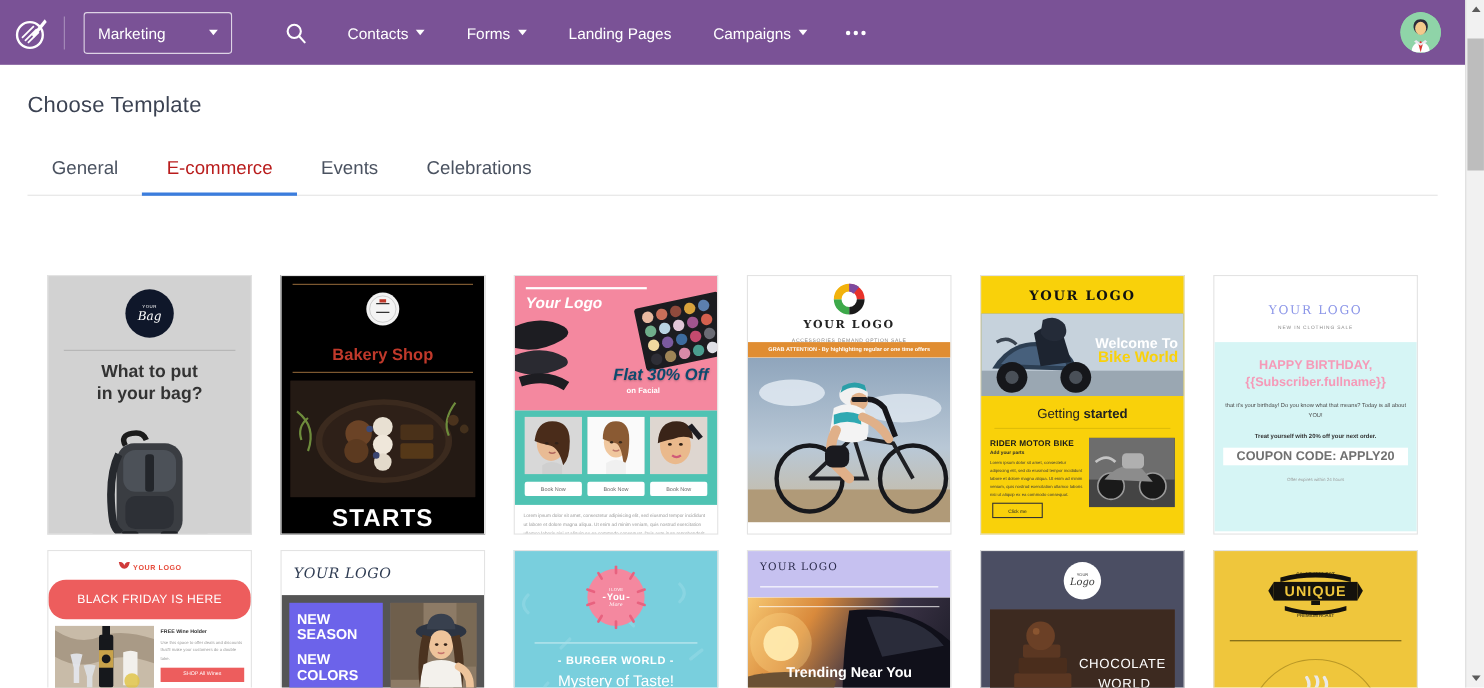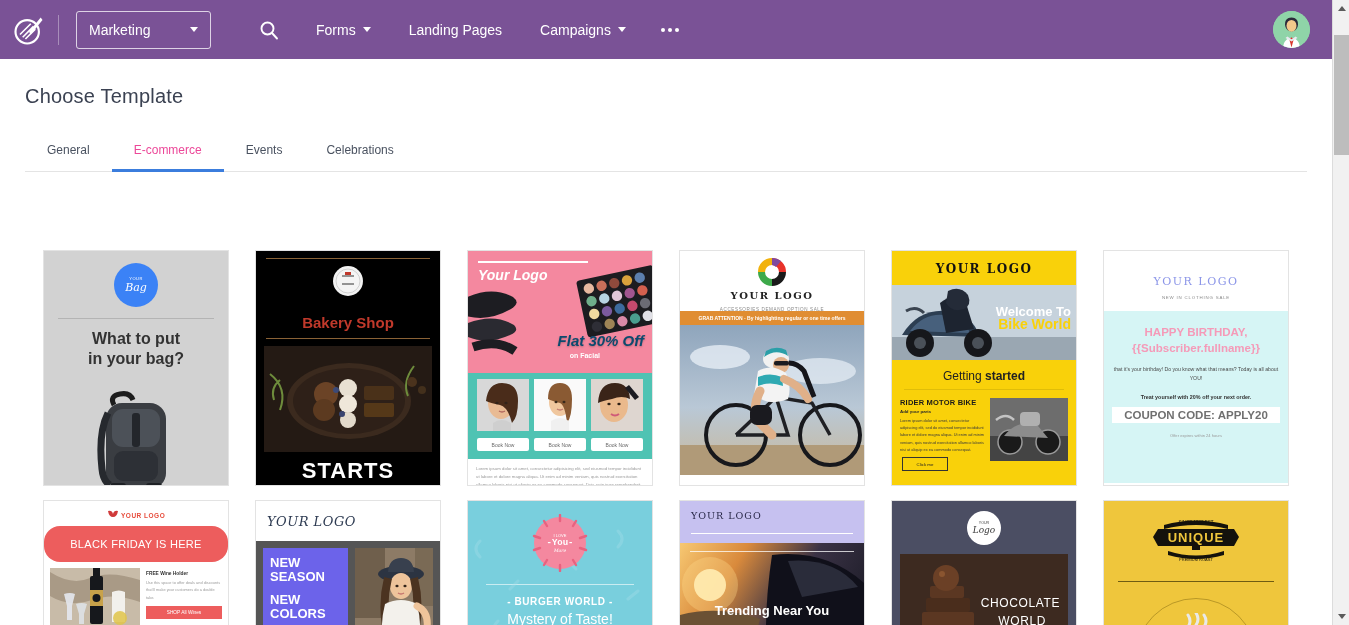--- a/index.html
+++ b/index.html
@@ -75,27 +75,27 @@
   .page-title {
     font-size: 20px; color: #3b4252; font-weight: 400;
     padding: 26px 0 0 25px; letter-spacing: .2px;
   }
   .tabs {
     margin: 25px 25px 0 25px;
     border-bottom: 1px solid #e4e4e4;
     display: flex; align-items: flex-end; gap: 0;
   }
   .tab {
-    font-size: 12px; color: #4a5260;
+    font-size: 17px; color: #4a5260;
     padding: 10px 22px 12px 22px;
     cursor: pointer; white-space: nowrap;
     border-bottom: 3px solid transparent;
     margin-bottom: -1px;
   }
-  .tab.active { color: #ec4899; border-bottom-color: #3b7ddd; }
+  .tab.active { color: #b91c1c; border-bottom-color: #3b7ddd; }
 
   
   .grid {
     position: absolute; top: 156px; left: 0;
     width: 1332px; height: 410px;
     padding: 35px 0 0 0;
     display: grid;
     grid-template-columns: repeat(6, 186px);
     grid-auto-rows: 236px;
     column-gap: 26px; row-gap: 14px;
@@ -107,21 +107,21 @@
     border: 1px solid #e3e3e3;
     background: #fff;
     overflow: hidden;
     cursor: pointer;
     position: relative;
   }
 
   
   .c-bag { background:#d2d2d2; padding-top:12px; text-align:center; }
   .badge-circle {
-    width:44px;height:44px;border-radius:50%;background:#3b82f6;
+    width:44px;height:44px;border-radius:50%;background:#0f172a;
     margin:0 auto;display:flex;flex-direction:column;align-items:center;justify-content:center;
     color:#fff;
   }
   .badge-circle .t1{font-size:4px;letter-spacing:.5px;}
   .badge-circle .t2{font-family:"DejaVu Serif",serif;font-style:italic;font-size:11px;}
   .c-bag hr{border:none;border-top:1px solid #b4b4b4;margin:11px 14px 10px;}
   .c-bag h3{margin:0;font-size:16px;font-weight:bold;color:#333;line-height:1.25;}
   .bagimg{margin-top:14px;}
 
   
@@ -282,20 +282,24 @@
   </div>
 
   <div class="nav-search">
     <svg width="20" height="20" viewBox="0 0 20 20">
       <circle cx="8.5" cy="8.5" r="6" fill="none" stroke="#fff" stroke-width="1.9"></circle>
       <line x1="13" y1="13" x2="18" y2="18.5" stroke="#fff" stroke-width="1.9" stroke-linecap="round"></line>
     </svg>
   </div>
 
   <div class="nav-items">
+    <div class="nav-item">
+      <span>Contacts</span>
+      <span class="caret"></span>
+    </div>
     <div class="nav-item">
       <span>Forms</span>
       <span class="caret"></span>
     </div>
     <div class="nav-item">
       <span>Landing Pages</span>
     </div>
     <div class="nav-item">
       <span>Campaigns</span>
       <span class="caret"></span>

